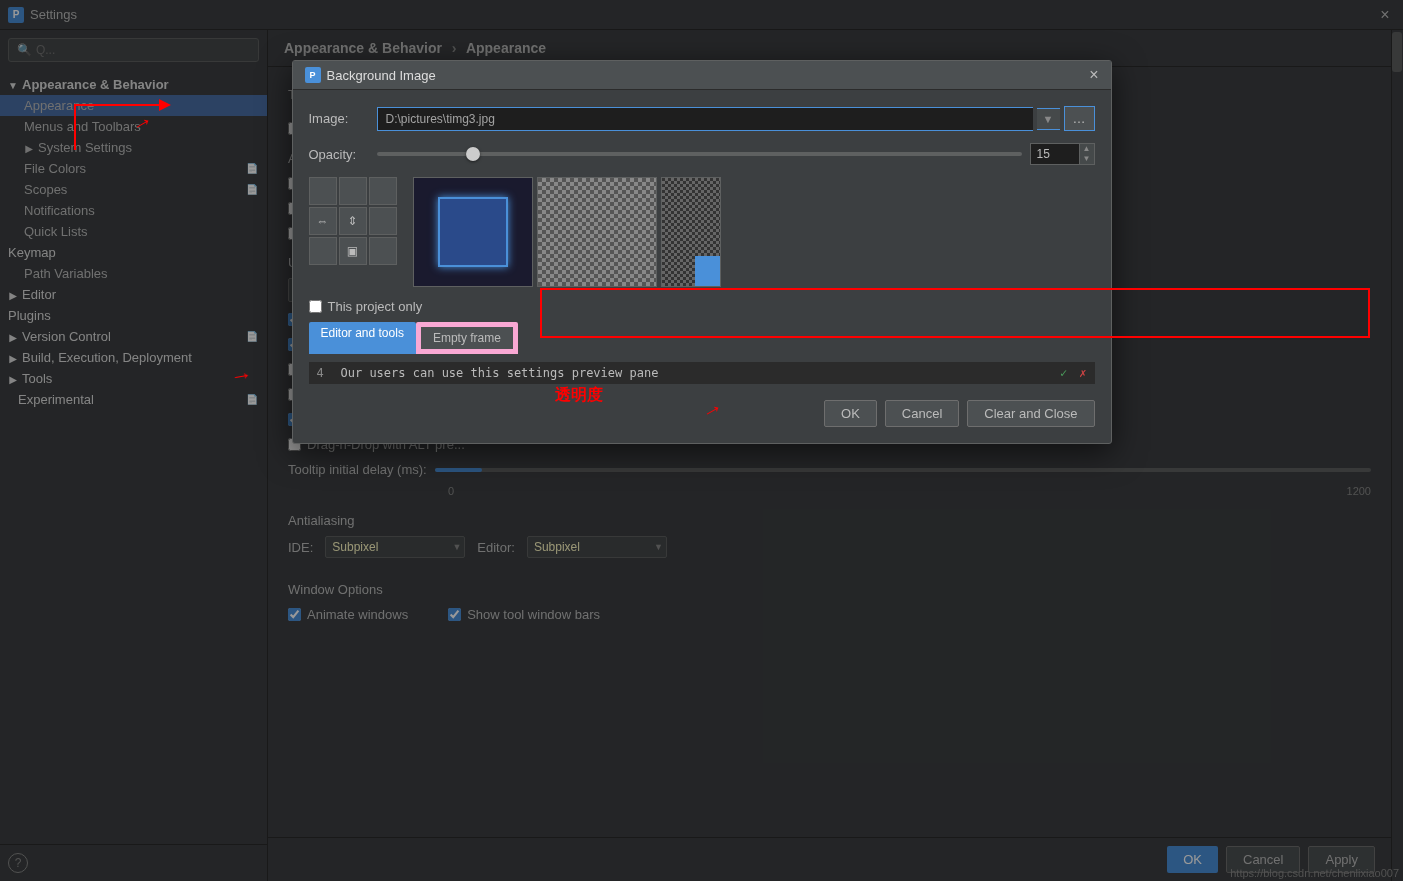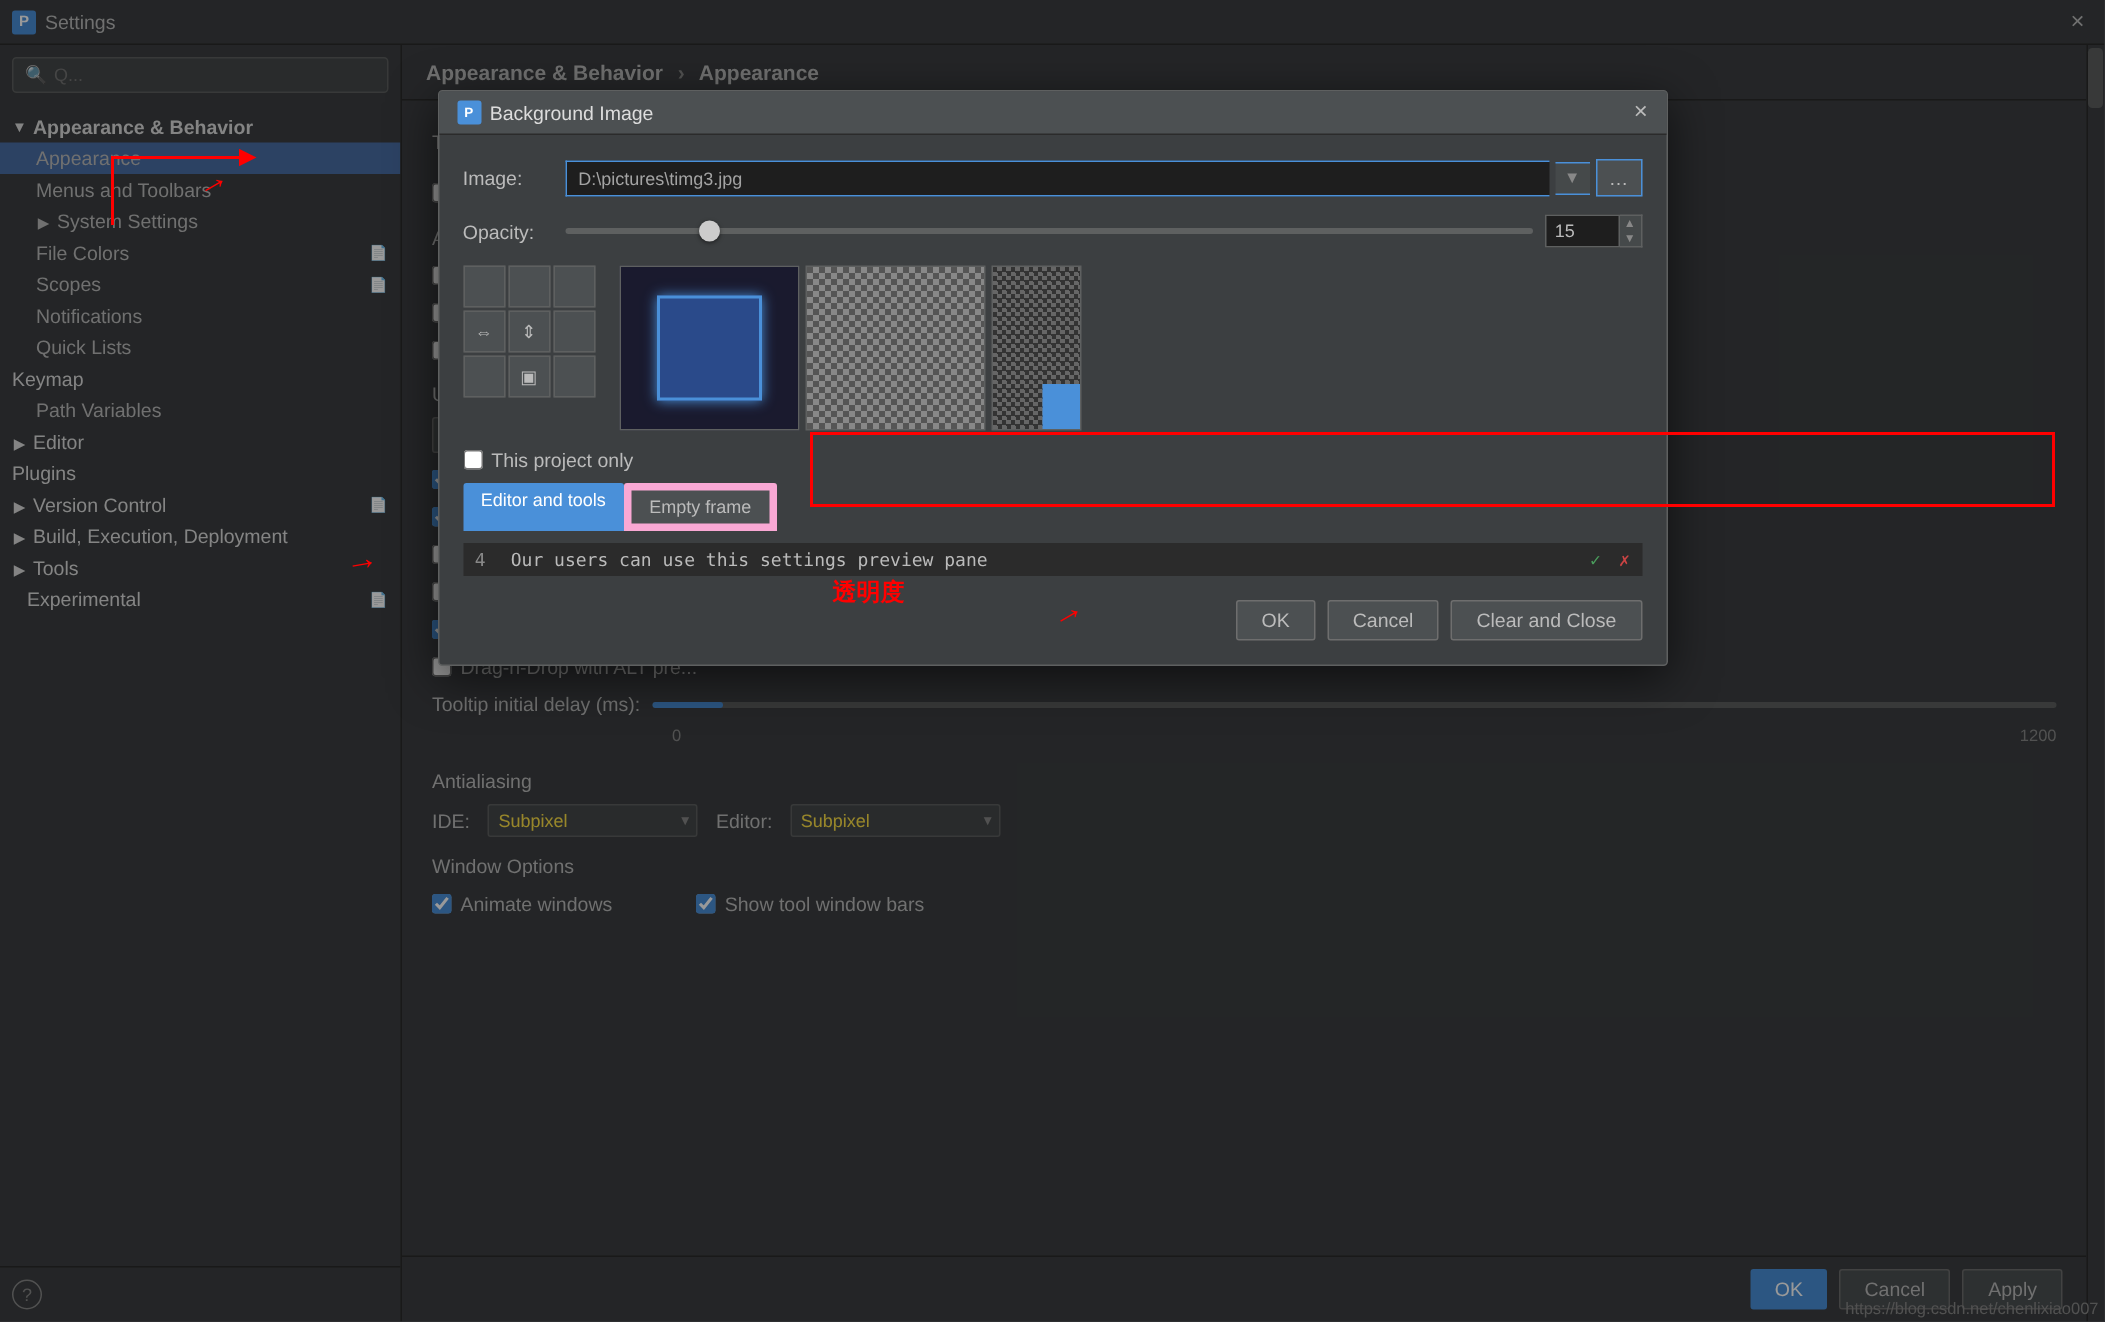--- a/index.html
+++ b/index.html
@@ -152,21 +152,21 @@
       margin-bottom: 12px;
       gap: 8px;
     }
     .settings-label {
       color: #bbbbbb;
       min-width: 60px;
     }
     .settings-select {
       background: #45494a;
       border: 1px solid #5e6060;
-      color: #fde047;
+      color: #fef9c3;
       padding: 3px 20px 3px 6px;
       border-radius: 2px;
       font-size: 12px;
       appearance: none;
       -webkit-appearance: none;
       cursor: pointer;
       position: relative;
     }
     .select-wrapper {
       position: relative;
@@ -228,21 +228,21 @@
       background: #4a90d9;
       border-radius: 2px;
       width: 5%;
     }
 
     
     .section-row {
       display: flex;
       align-items: center;
       gap: 12px;
-      margin-bottom: 12px;
+      margin-bottom: 24px;
     }
 
     
     .bottom-bar {
       border-top: 1px solid #2b2b2b;
       padding: 8px 16px;
       display: flex;
       justify-content: space-between;
       align-items: center;
       background: #3c3f41;
@@ -760,21 +760,21 @@
         <span>Editor:</span>
         <div class="select-wrapper">
           <select class="settings-select" style="width:140px;">
             <option>Subpixel</option>
           </select>
         </div>
       </div>
 
       
       <div class="section-title" style="margin-top:12px;">Window Options</div>
-      <div style="display:flex;gap:56px;">
+      <div style="display:flex;gap:40px;">
         <div class="checkbox-row">
           <input type="checkbox" checked="" style="">
           <span>Animate windows</span>
         </div>
         <div class="checkbox-row">
           <input type="checkbox" checked="" style="">
           <span>Show tool window bars</span>
         </div>
       </div>
     </div>

